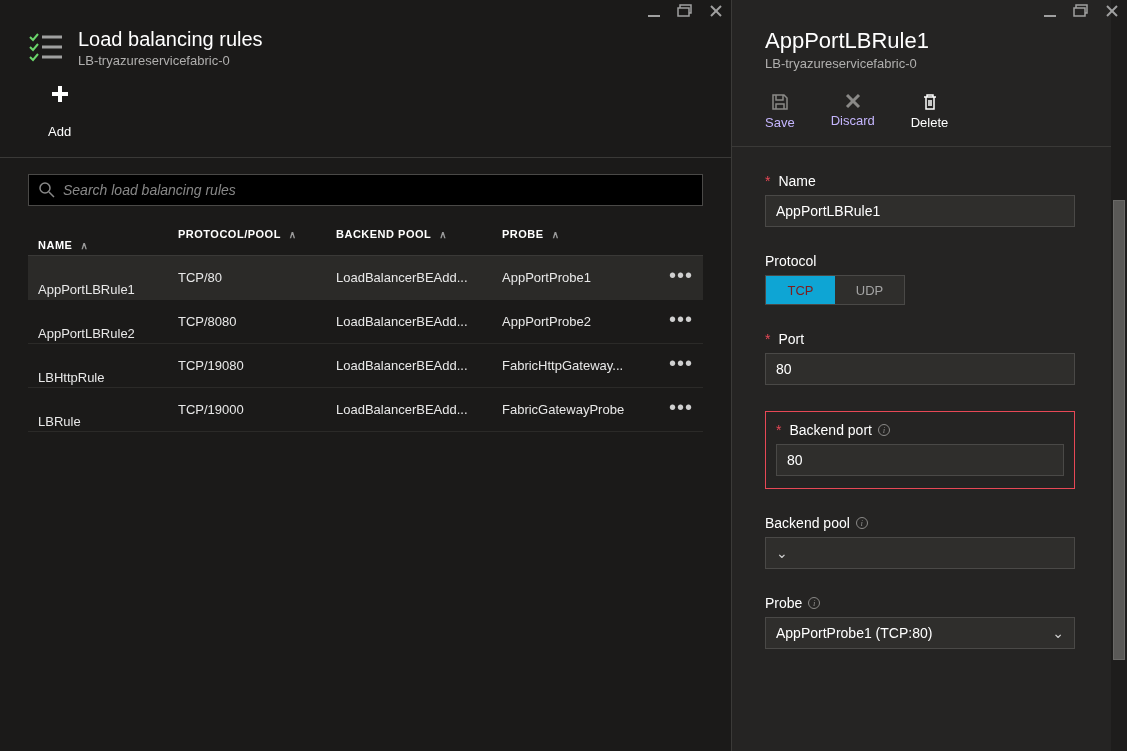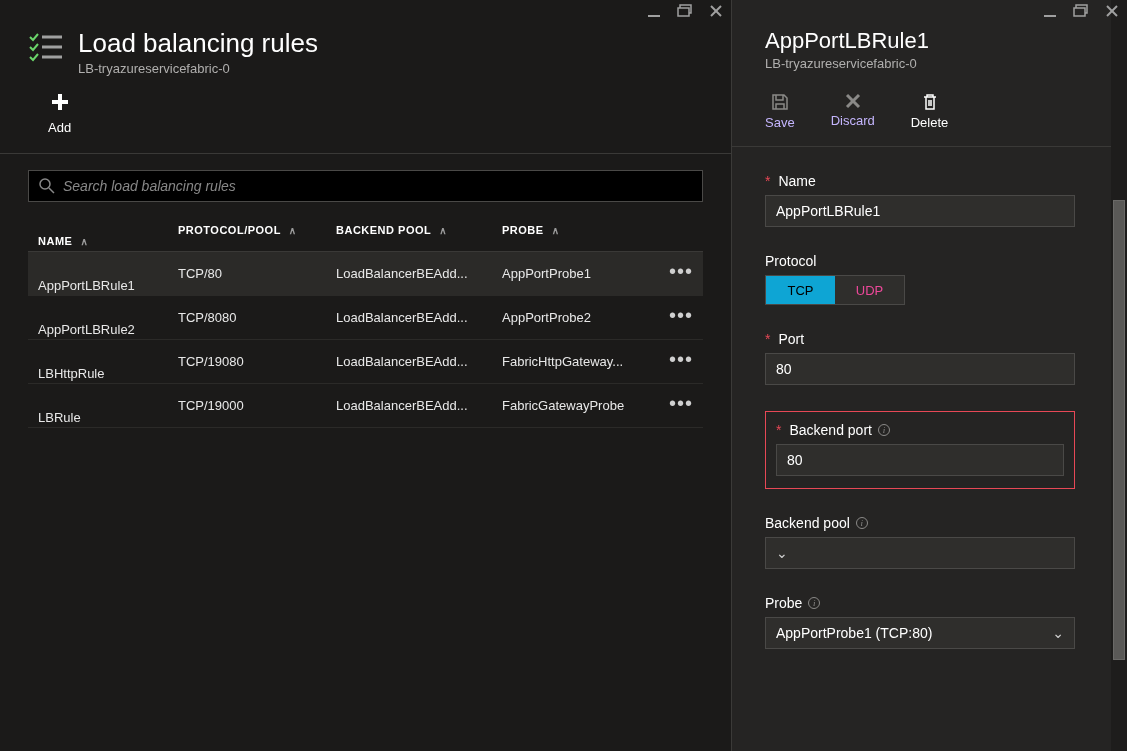--- a/index.html
+++ b/index.html
@@ -33,40 +33,40 @@
   .window-controls svg { display:block; }
 
   .header-area {
     padding: 28px 28px 12px 28px;
     display: flex;
     align-items: flex-start;
     gap: 16px;
   }
   .header-icon { margin-top: 4px; }
   .header-titles .title {
-    font-size: 26px;
+    font-size: 20px;
     font-weight: 400;
     color: #ffffff;
   }
   .header-titles .subtitle {
     font-size: 13px;
     color: #b0afae;
     margin-top: 2px;
   }
 
   .toolbar {
     display: flex;
     gap: 28px;
     padding: 4px 28px 18px 48px;
   }
   .toolbar-item {
     display: flex;
     flex-direction: column;
     align-items: center;
-    gap: 8px;
+    gap: 20px;
     color: #ffffff;
     cursor: pointer;
     font-size: 13px;
   }
 
   .divider { height: 1px; background: #3a3937; width: 100%; }
 
   .search-wrap { padding: 16px 28px 6px 28px; }
   .search-box {
     width: 100%;
@@ -210,22 +210,22 @@
     border: 1px solid #4a4947;
     width: 140px;
     height: 30px;
   }
   .proto-toggle .opt {
     flex:1;
     display:flex; align-items:center; justify-content:center;
     font-size:13px;
     cursor:pointer;
   }
-  .proto-toggle .opt.active { background:#0ea5d4; color:#000000; }
-  .proto-toggle .opt:not(.active) { background:#2f2e2c; color:#ec4899; }
+  .proto-toggle .opt.active { background:#0ea5d4; color:#7f1d1d; }
+  .proto-toggle .opt:not(.active) { background:#2f2e2c; color:#a3a3a3; }
 
   .highlight-block {
     border: 1px solid #e74856;
     padding: 10px 10px 12px 10px;
     margin-bottom: 26px;
   }
   .highlight-block .form-field { margin-bottom: 0; }
 
   .select-box {
     width: 100%;

